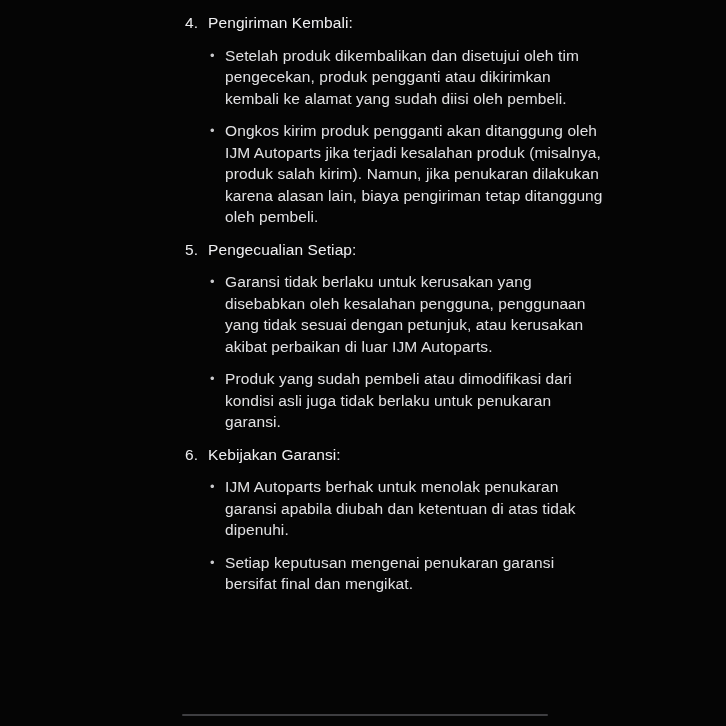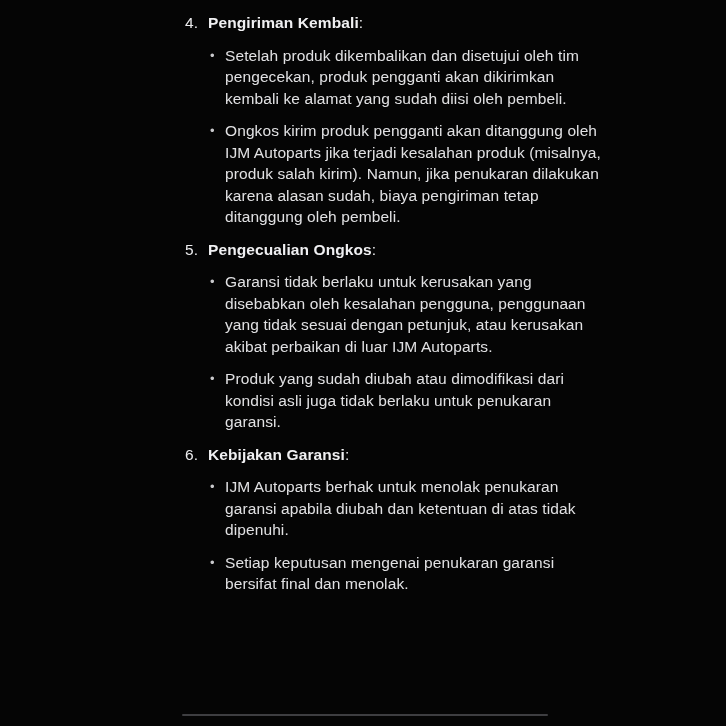--- a/index.html
+++ b/index.html
@@ -35,21 +35,21 @@
   }
   .heading .num {
     width: 23px;
     flex: 0 0 23px;
     font-weight: 400;
   }
   .heading .title-wrap {
     flex: 1;
   }
   .heading .title {
-    font-weight: 700;
+    font-weight: 400;
     color: #f0f0f2;
   }
   .heading .colon {
     font-weight: 400;
   }
   .bullets {
     margin: 0 0 4px 0;
     padding: 0 0 0 25px;
     list-style: none;
   }
@@ -85,59 +85,59 @@
   <div class="content">
 
     <section class="section">
       <div class="heading">
         <span class="num">4.</span>
         <span class="title-wrap"><span class="title">Pengiriman Kembali</span><span class="colon">:</span></span>
       </div>
       <ul class="bullets">
         <li class="bullet">
           <span class="dot">•</span>
-          <span class="text">Setelah produk dikembalikan dan disetujui oleh tim pengecekan, produk pengganti akan dikirimkan kembali ke alamat yang sudah diisi oleh pembeli.</span>
+          <span class="text">Setelah produk dikembalikan dan disetujui oleh tim pengecekan, produk pengganti atau dikirimkan kembali ke alamat yang sudah diisi oleh pembeli.</span>
         </li>
         <li class="bullet">
           <span class="dot">•</span>
-          <span class="text">Ongkos kirim produk pengganti akan ditanggung oleh IJM Autoparts jika terjadi kesalahan produk (misalnya, produk salah kirim). Namun, jika penukaran dilakukan karena alasan sudah, biaya pengiriman tetap ditanggung oleh pembeli.</span>
+          <span class="text">Ongkos kirim produk pengganti akan ditanggung oleh IJM Autoparts jika terjadi kesalahan produk (misalnya, produk salah kirim). Namun, jika penukaran dilakukan karena alasan lain, biaya pengiriman tetap ditanggung oleh pembeli.</span>
         </li>
       </ul>
     </section>
 
     <section class="section">
       <div class="heading">
         <span class="num">5.</span>
-        <span class="title-wrap"><span class="title">Pengecualian Ongkos</span><span class="colon">:</span></span>
+        <span class="title-wrap"><span class="title">Pengecualian Setiap</span><span class="colon">:</span></span>
       </div>
       <ul class="bullets">
         <li class="bullet">
           <span class="dot">•</span>
           <span class="text">Garansi tidak berlaku untuk kerusakan yang disebabkan oleh kesalahan pengguna, penggunaan yang tidak sesuai dengan petunjuk, atau kerusakan akibat perbaikan di luar IJM Autoparts.</span>
         </li>
         <li class="bullet">
           <span class="dot">•</span>
-          <span class="text">Produk yang sudah diubah atau dimodifikasi dari kondisi asli juga tidak berlaku untuk penukaran garansi.</span>
+          <span class="text">Produk yang sudah pembeli atau dimodifikasi dari kondisi asli juga tidak berlaku untuk penukaran garansi.</span>
         </li>
       </ul>
     </section>
 
     <section class="section">
       <div class="heading">
         <span class="num">6.</span>
         <span class="title-wrap"><span class="title">Kebijakan Garansi</span><span class="colon">:</span></span>
       </div>
       <ul class="bullets">
         <li class="bullet">
           <span class="dot">•</span>
           <span class="text">IJM Autoparts berhak untuk menolak penukaran garansi apabila diubah dan ketentuan di atas tidak dipenuhi.</span>
         </li>
         <li class="bullet">
           <span class="dot">•</span>
-          <span class="text">Setiap keputusan mengenai penukaran garansi bersifat final dan menolak.</span>
+          <span class="text">Setiap keputusan mengenai penukaran garansi bersifat final dan mengikat.</span>
         </li>
       </ul>
     </section>
 
   </div>
 
   <div class="bottom-divider"></div>
 </div>
 
 </body></html>

